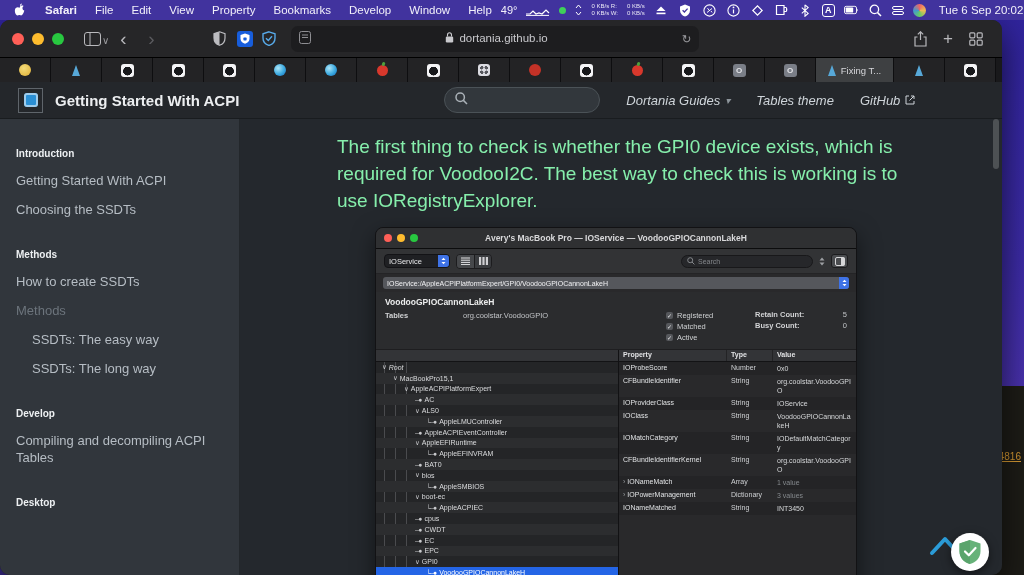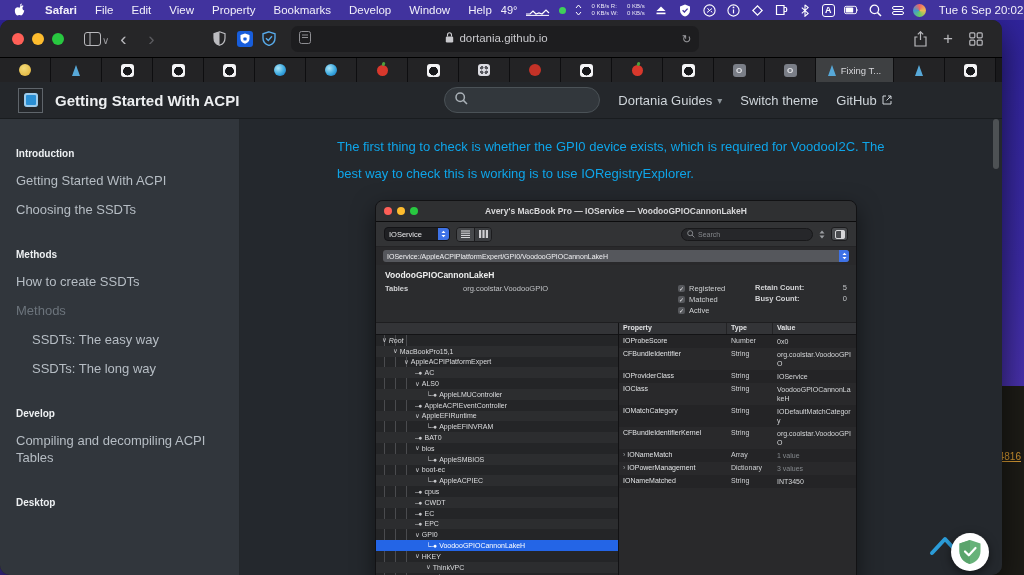--- a/index.html
+++ b/index.html
@@ -92,33 +92,33 @@
   #site-header { height:37px; background:#24272b; border-bottom:1px solid #191c1f;
                  display:flex; align-items:center; padding:0 18px; flex:0 0 auto; }
   #site-logo { width:25px; height:25px; border:1.5px solid #5f656b; display:flex; align-items:center;
                justify-content:center; margin-right:12px; }
   #site-logo i { width:14px; height:14px; background:#2a8fd4; border-radius:3px; display:block;
                  box-shadow:inset 0 0 0 2px rgba(255,255,255,.55); }
   #site-title { color:#eceef0; font-weight:bold; font-size:15px; }
   #site-search { width:156px; height:26px; border:1px solid #4b5257; border-radius:13px;
                  background:#32373c; display:flex; align-items:center; padding:0 10px; gap:6px;
                  margin-left:205px; color:#aab1b7; }
-  .nav-link { color:#cfd5da; font-size:13px; margin-left:18px; display:flex; align-items:center; gap:5px; }
+  .nav-link { color:#cfd5da; font-size:13px; margin-left:26px; display:flex; align-items:center; gap:5px;font-style:italic; }
   .caret { color:#8d959b; font-size:10px; }
 
   #site-body { flex:1; display:flex; min-height:0; }
   #sidebar { flex:0 0 240px; background:#31363c; border-right:1px solid #23272b;
              padding:4px 20px 0 16px; overflow:hidden; }
   .sb-h { color:#edf0f2; font-weight:bold; font-size:10px; margin:25px 0 7px; }
   .sb-i { color:#b6bdc4; font-size:13px; padding:6px 0; line-height:17px; }
   .sb-i.dim { color:#6c747c; }
   .sb-i.ind { padding-left:16px; }
 
   #content { flex:1; background:#24282d; position:relative; padding:14px 0 0 97px; overflow:hidden; }
-  #para { width:566px; color:#0ea5e9; font-size:13px; line-height:27px; }
+  #para { width:566px; color:#86efac; font-size:19px; line-height:27px; }
   #page-scrollthumb { position:absolute; right:3px; top:0px; width:6px; height:50px;
                       background:#4d5154; border-radius:3px; }
 
   
   #ioreg { width:482px; margin:13px 0 0 38px; background:#29292b; border:1px solid #121214;
            border-radius:8px 8px 0 0; box-shadow:0 8px 22px rgba(0,0,0,.5); height:380px;
            display:flex; flex-direction:column; overflow:hidden; font-size:7.5px; color:#d6d7d9; }
   #io-titlebar { height:21px; background:#2f3032; border-bottom:1px solid #0c0c0d; position:relative;
                  display:flex; align-items:center; flex:0 0 auto; }
   #io-titlebar .lights { gap:5px; margin:0 0 0 8px; }
@@ -147,21 +147,21 @@
   #io-path { flex:1; padding-left:4px; font-size:7px; color:#f2f2f4; white-space:nowrap; overflow:hidden; }
   #io-pathbar .cap { width:10px; height:100%; background:#3e72e6; border-radius:0 3px 3px 0;
                      display:flex; align-items:center; justify-content:center; }
 
   #io-info { background:#2b2c2e; border-bottom:1px solid #1e1e20; padding:5px 9px 6px; flex:0 0 auto;
              position:relative; height:58px; }
   #io-node-name { font-weight:bold; font-size:8.5px; color:#eceded; margin-bottom:4px; }
   .io-kv { display:flex; font-size:7.5px; line-height:9.5px; }
   .io-kv .k { flex:0 0 78px; font-weight:bold; color:#d2d3d5; }
   .io-kv .v { color:#c2c4c7; }
-  #io-flags { position:absolute; left:302px; top:18px; }
+  #io-flags { position:absolute; left:290px; top:18px; }
   .flagrow { display:flex; align-items:center; gap:4px; font-size:7.5px; height:11px; color:#cfd1d3; }
   .cbx { width:7px; height:7px; background:#56585c; border-radius:2px; color:#e8e8ea; font-size:6px;
          display:flex; align-items:center; justify-content:center; }
   #io-counts { position:absolute; right:9px; top:18px; width:92px; }
   .cntrow { display:flex; justify-content:space-between; font-size:7.5px; height:11px;
             font-weight:bold; color:#d2d3d5; }
   .cntrow .cv { font-weight:normal; color:#c2c4c7; }
 
   #io-split { flex:1; display:flex; min-height:0; }
   #io-treepane { flex:0 0 243px; border-right:1px solid #121214; background:#242527; display:flex;
@@ -354,21 +354,21 @@
                 <circle cx="5.2" cy="5.2" r="4.2" fill="none" stroke="#aab1b7" stroke-width="1.5"></circle>
                 <line x1="8.4" y1="8.4" x2="12" y2="12" stroke="#aab1b7" stroke-width="1.5"></line>
               </svg>
           </span>
         </div>
         <span class="nav-link">
           <span>Dortania Guides</span>
             <span class="caret">▾</span>
         </span>
         <span class="nav-link">
-          <span>Switch theme</span>
+          <span>Tables theme</span>
         </span>
         <span class="nav-link">
           <span>GitHub</span>
           <span>
             <svg width="10" height="10" viewBox="0 0 10 10">
                 <path d="M4 1 H1 V9 H9 V6" fill="none" stroke="#cfd5da"></path>
                 <path d="M6 1 H9 V4 M9 1 L4.5 5.5" fill="none" stroke="#cfd5da"></path>
               </svg>
           </span>
         </span>

